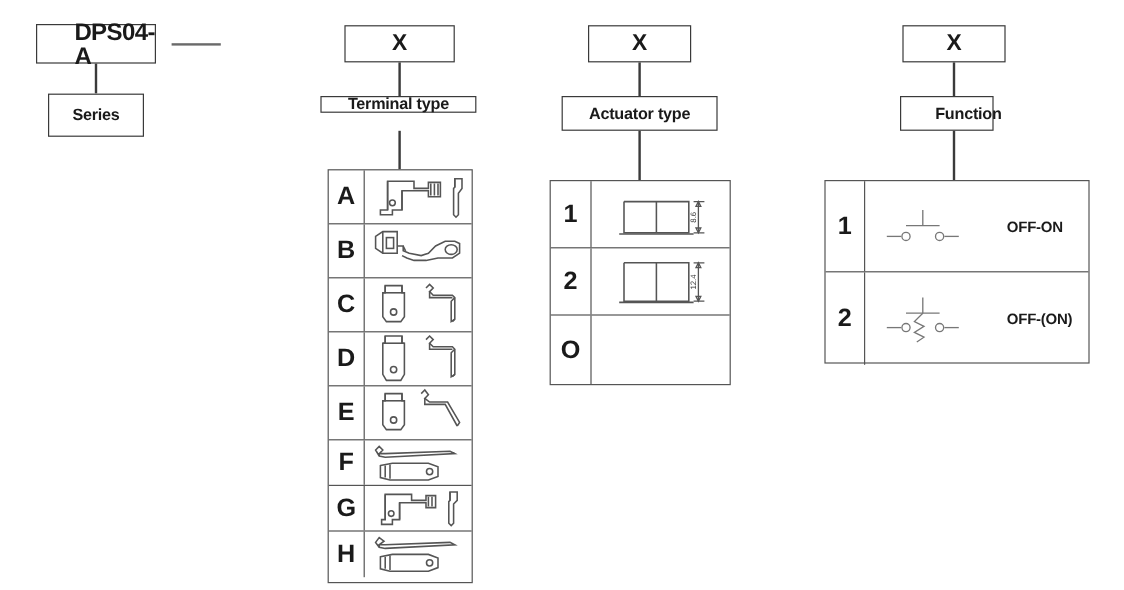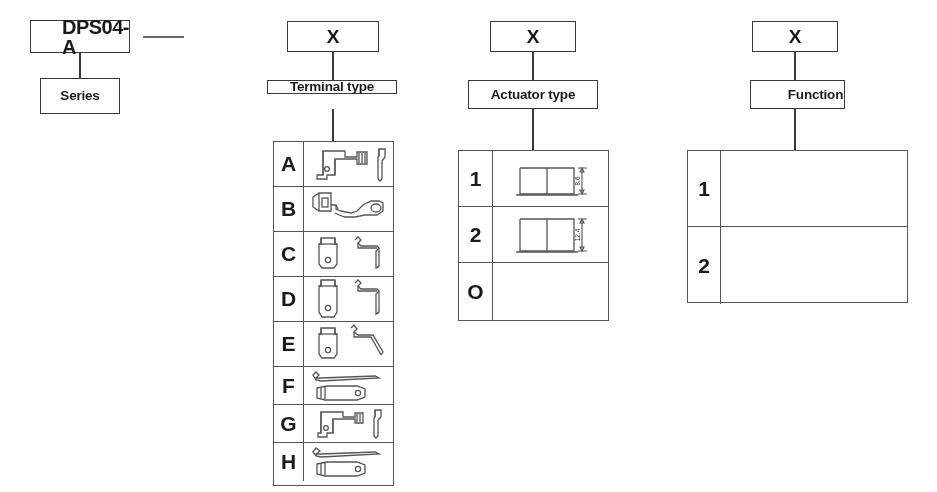--- a/index.html
+++ b/index.html
@@ -238,27 +238,54 @@
 
   <div class="trow" style="height:57px;">
     <div class="tkey" style="width:34px;">O</div>
   </div>
 </div>
 
 <div class="box code" style="left:752px;top:21px;width:86px;height:31px;">
   <span>X</span>
 </div>
 <div class="vline" style="left:794px;top:52px;height:28px;"></div>
-<div class="box label" style="left:750px;top:80px;width:95px;height:29px;padding-left:36px;">
+<div class="box label" style="left:750px;top:80px;width:78px;height:29px;padding-left:36px;">
   <span>Function</span>
 </div>
 <div class="vline" style="left:794px;top:109px;height:41px;"></div>
 
 <div class="tbl" style="left:687px;top:150px;width:221px;height:153px;">
 
   <div class="trow" style="height:76px;">
     <div class="tkey" style="width:33px;">1</div>
+    <div class="tval fn">
+      <span>
+        <svg width="92" height="44" viewBox="0 0 92 44">
+          <path class="ln2" d="M10 30 L22 30"></path>
+          <circle class="ln2" cx="26" cy="30" r="3.4"></circle>
+          <path class="ln2" d="M58 30 L70 30"></path>
+          <circle class="ln2" cx="54" cy="30" r="3.4"></circle>
+          <path class="ln2" d="M26 21 L54 21"></path>
+          <path class="ln2" d="M40 8 L40 21"></path>
+        </svg>
+      </span>
+      <span class="fnlabel">OFF-ON</span>
+    </div>
   </div>
 
   <div class="trow" style="height:77px;">
     <div class="tkey" style="width:33px;">2</div>
+    <div class="tval fn">
+      <span>
+        <svg width="92" height="50" viewBox="0 0 92 50">
+          <path class="ln2" d="M10 32 L22 32"></path>
+          <circle class="ln2" cx="26" cy="32" r="3.4"></circle>
+          <path class="ln2" d="M58 32 L70 32"></path>
+          <circle class="ln2" cx="54" cy="32" r="3.4"></circle>
+          <path class="ln2" d="M26 20 L54 20"></path>
+          <path class="ln2" d="M40 7 L40 20"></path>
+          <path class="ln2" d="M40 20 L33 27 L41 31 L33 36 L41 40 L35 44"></path>
+        </svg>
+      </span>
+      <span class="fnlabel">OFF-(ON)</span>
+    </div>
   </div>
 </div>
 
 </body></html>

